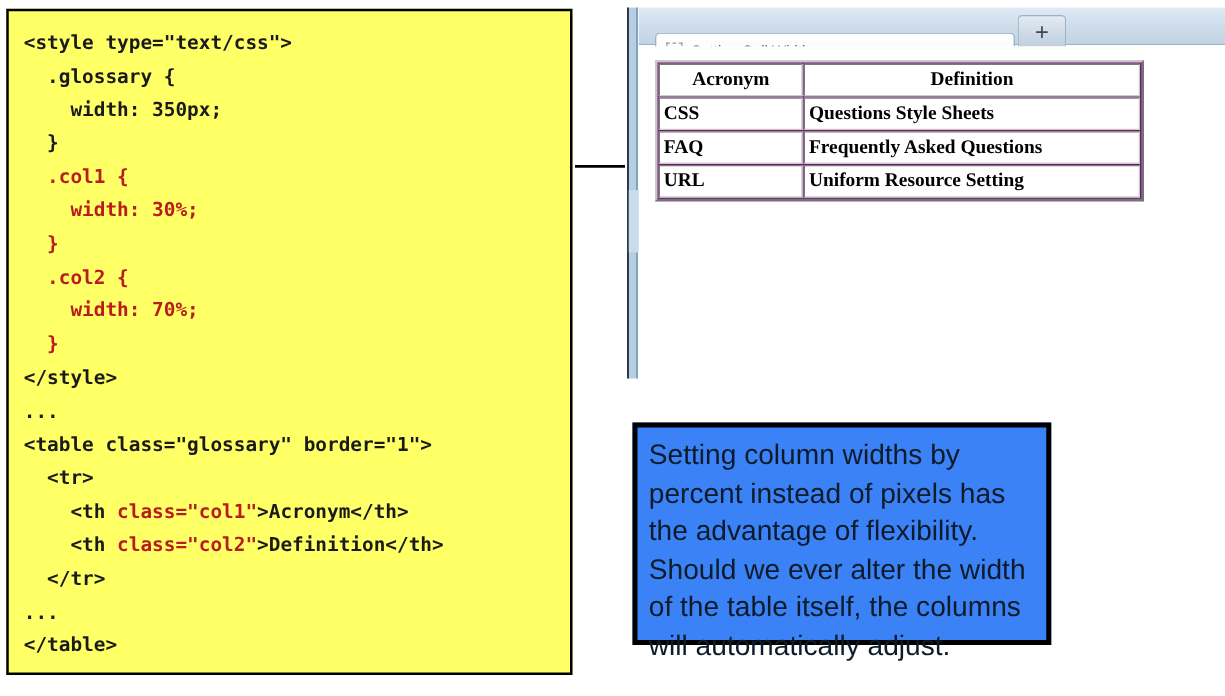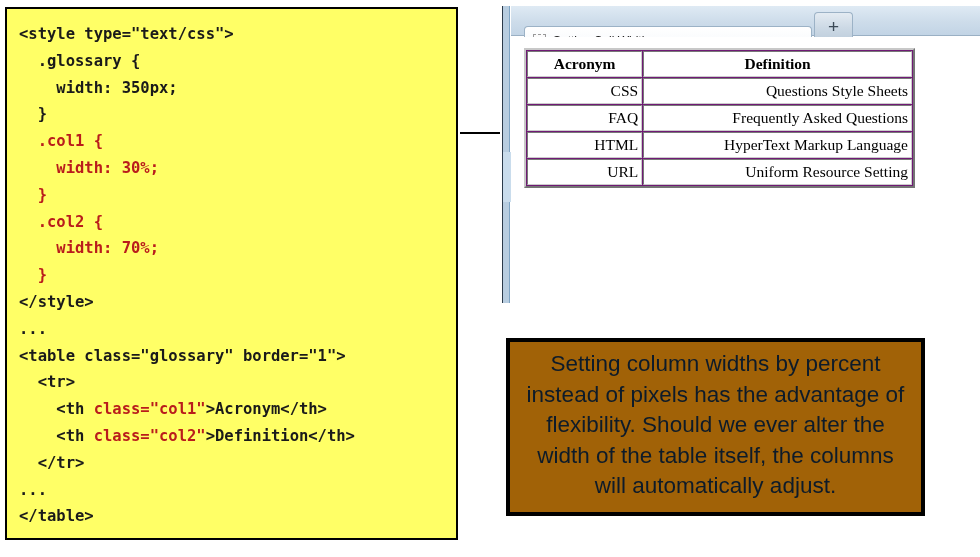--- a/index.html
+++ b/index.html
@@ -168,38 +168,37 @@
     border: 1px inset #cccccc;
     padding: 1px 3px;
     line-height: 1.42;
     background: #ffffff;
   }
   #glossary-table th {
     text-align: center;
     font-weight: bold;
   }
   #glossary-table td {
-    text-align: right;
-    font-weight: normal;
+    text-align: left;
+    font-weight: bold;
   }
   #glossary-table .col1 { width: 30%; }
   #glossary-table .col2 { width: 70%; }
 
   
   #callout-box {
     position: absolute;
     left: 506px;
     top: 338px;
-    width: 419px;
+    width: 335px;
     height: 178px;
-    background: #a16207;
+    background: #3b82f6;
     border: 4px solid #000000;
     box-sizing: border-box;
     padding: 7px 9px 0 9px;
-    text-align: center;
   }
   #callout-text {
     margin: 0;
     font-family: "Liberation Sans", sans-serif;
     font-size: 22.5px;
     line-height: 30.5px;
     color: #0d1b2a;
     white-space: pre-line;
   }
 </style>
@@ -243,24 +242,20 @@
       <tbody id="glossary-body">
           <tr>
             <td class="col1">CSS</td>
             <td class="col2">Questions Style Sheets</td>
           </tr>
           <tr>
             <td class="col1">FAQ</td>
             <td class="col2">Frequently Asked Questions</td>
           </tr>
           <tr>
-            <td class="col1">HTML</td>
-            <td class="col2">HyperText Markup Language</td>
-          </tr>
-          <tr>
             <td class="col1">URL</td>
             <td class="col2">Uniform Resource Setting</td>
           </tr>
         </tbody>
     </table>
   </div>
 
 </div>
 
 <div id="callout-box">

